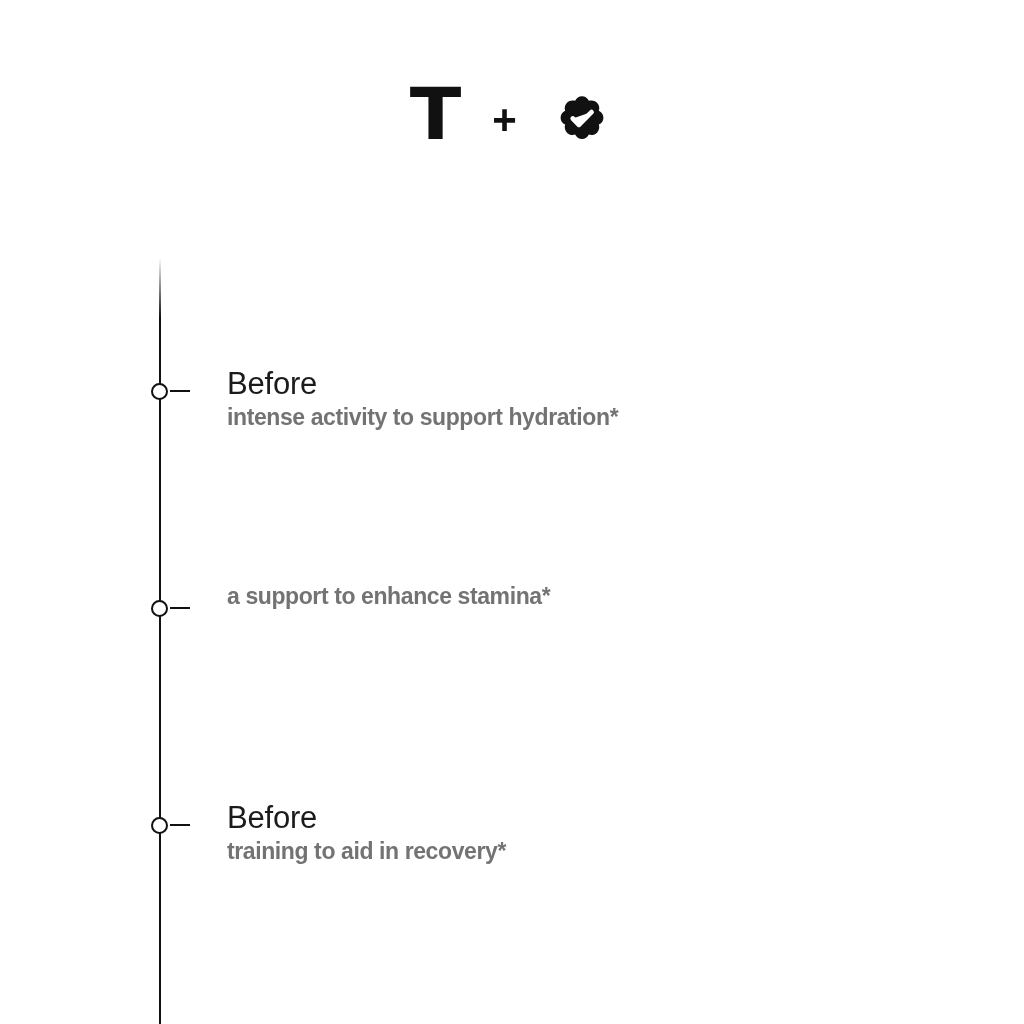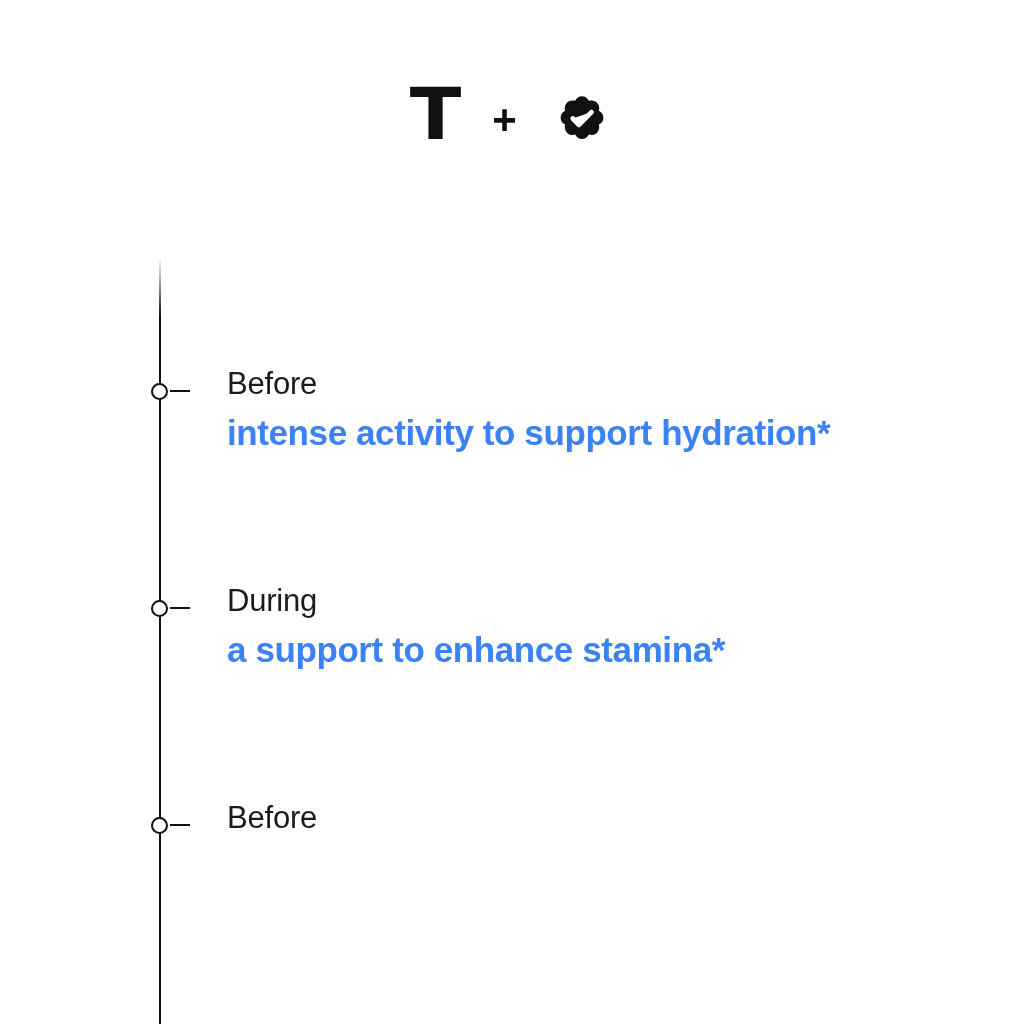--- a/index.html
+++ b/index.html
@@ -105,26 +105,26 @@
   }
   .tl-label {
     font-size: 31px;
     font-weight: 400;
     line-height: 1.22;
     letter-spacing: -0.2px;
     color: #1b1b1b;
     font-family: "Liberation Sans", sans-serif;
   }
   .tl-desc {
-    margin-top: 9px;
-    font-size: 35px;
+    margin-top: 0;
+    font-size: 23px;
     font-weight: 700;
     line-height: 1.22;
     letter-spacing: -0.4px;
-    color: #3b82f6;
+    color: #737373;
     font-family: "Liberation Sans", sans-serif;
   }
 </style>
 </head>
 <body>
 
 <div class="logo-row">
   <div class="logo-mark">T</div>
   <div class="plus-mark">+</div>
   <div class="badge-mark">
@@ -144,25 +144,25 @@
     <div class="tl-text">
       <div class="tl-label">Before</div>
       <div class="tl-desc">intense activity to support hydration*</div>
     </div>
   </div>
 
   <div class="tl-item item-1">
     <div class="tl-node"></div>
     <div class="tl-tick"></div>
     <div class="tl-text">
-      <div class="tl-label">During</div>
       <div class="tl-desc">a support to enhance stamina*</div>
     </div>
   </div>
 
   <div class="tl-item item-2">
     <div class="tl-node"></div>
     <div class="tl-tick"></div>
     <div class="tl-text">
       <div class="tl-label">Before</div>
+      <div class="tl-desc">training to aid in recovery*</div>
     </div>
   </div>
 </div>
 
 </body></html>

